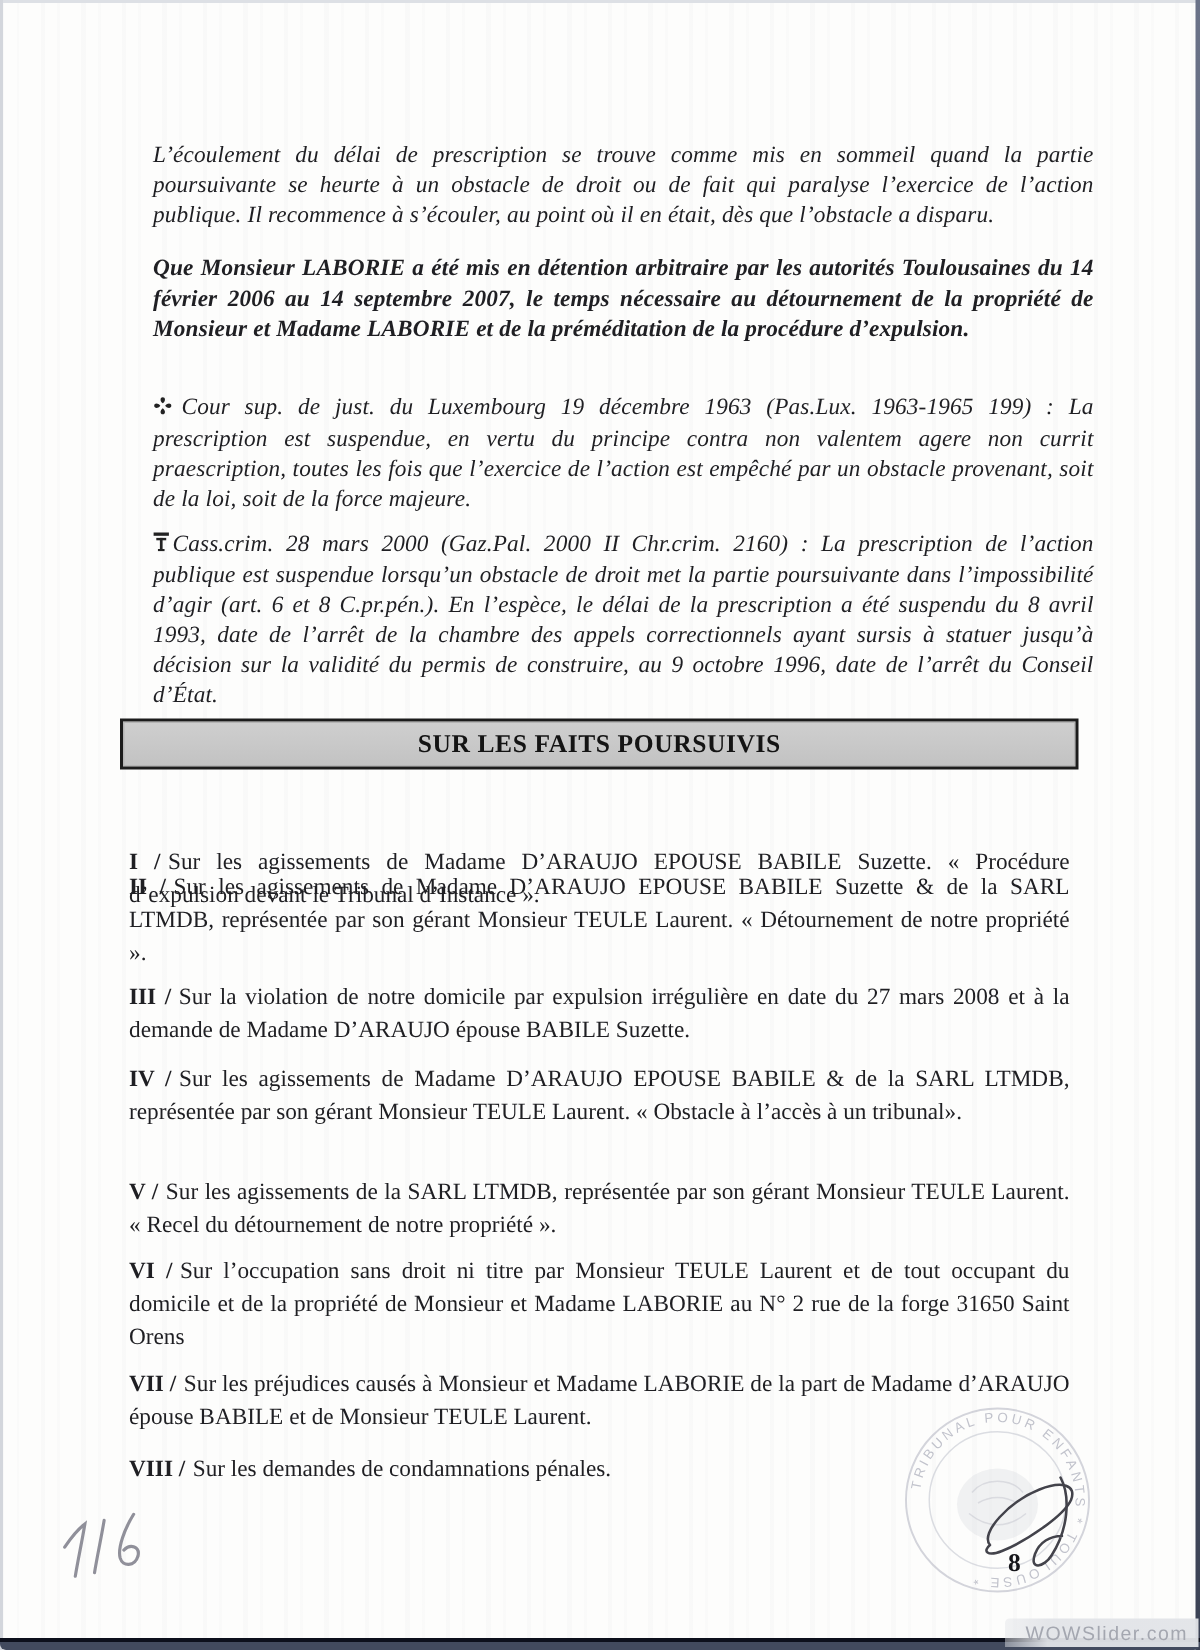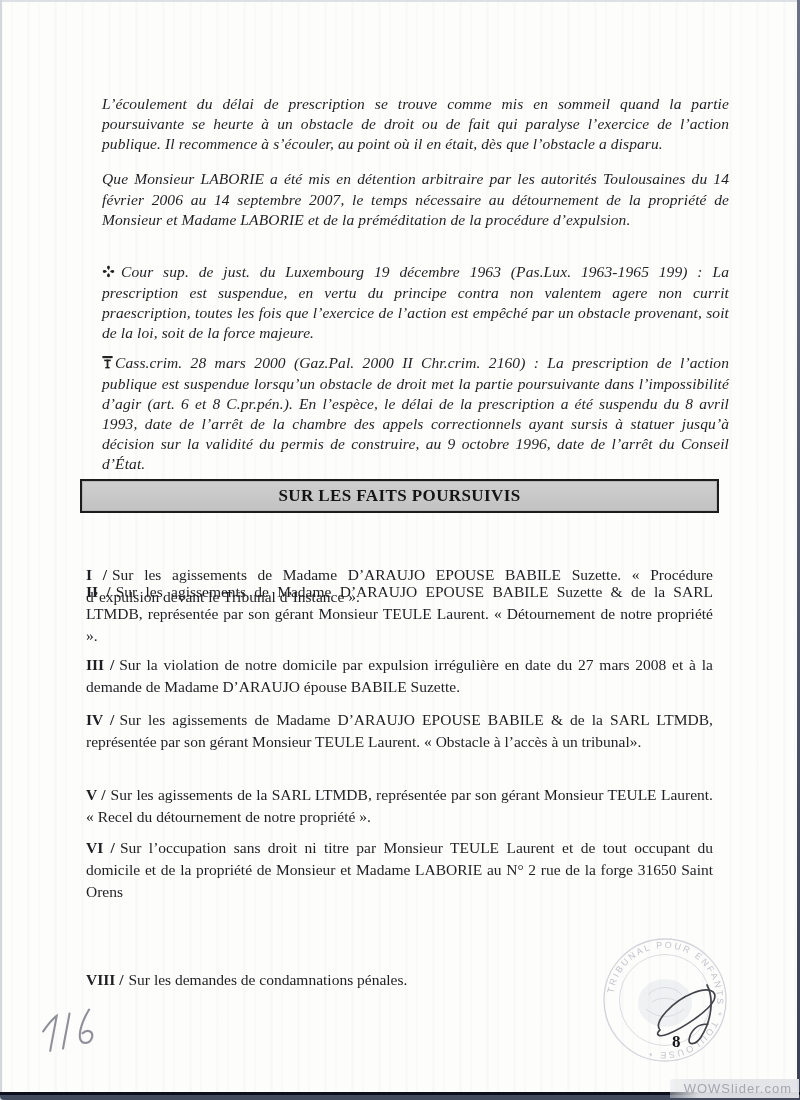--- a/index.html
+++ b/index.html
@@ -19,21 +19,21 @@
   .edge-left{left:0;top:0;bottom:0;width:2px;background:#d3d6dc;}
   .edge-right{right:0;top:0;bottom:0;width:3px;background:linear-gradient(#6a7288,#3a4154);}
   .edge-bottom{left:0;right:0;bottom:0;height:8px;border-radius:0 0 4px 4px;
     background:linear-gradient(#0d101c 0 3px,#424a5e 3px);}
   
   .par{
     position:absolute;left:86px;width:627px;margin:16px;z-index:3;
     font-size:15.5px;line-height:20px;text-align:justify;letter-spacing:0.1px;
   }
   .p-italic{font-style:italic;}
-  .p-bolditalic{font-style:italic;font-weight:400;line-height:20.5px;}
+  .p-bolditalic{font-style:italic;font-weight:700;line-height:20.5px;}
   .bullet{display:inline-block;vertical-align:-1px;}
   .bullet svg{display:inline-block;}
   .gap-after{margin-right:6px;}
   
   .section-box{
     position:absolute;left:80px;top:479px;width:639px;height:34px;z-index:3;
     box-sizing:border-box;border:2px solid #1c1c1c;
     background:linear-gradient(#cfcfcf,#c2c2c2);
     display:flex;align-items:center;justify-content:center;
     box-shadow:inset 0 0 0 1px #b5b5b5;
@@ -111,20 +111,23 @@
   </p>
   <p class="item" style="top:709px;">
     <span class="num">IV /</span><span>Sur les agissements de Madame D’ARAUJO EPOUSE BABILE &amp; de la SARL LTMDB, représentée par son gérant Monsieur TEULE Laurent. « Obstacle à l’accès à un tribunal».</span>
   </p>
   <p class="item" style="top:784px;">
     <span class="num">V /</span><span>Sur les agissements de la SARL LTMDB, représentée par son gérant Monsieur TEULE Laurent. « Recel du détournement de notre propriété ».</span>
   </p>
   <p class="item" style="top:837px;">
     <span class="num">VI /</span><span>Sur l’occupation sans droit ni titre par Monsieur TEULE Laurent et de tout occupant du domicile et de la propriété de Monsieur et Madame LABORIE au N° 2 rue de la forge 31650 Saint Orens</span>
   </p>
+  <p class="item" style="top:912px;">
+    <span class="num">VII /</span><span>Sur les préjudices causés à Monsieur et Madame LABORIE de la part de Madame d’ARAUJO épouse BABILE et de Monsieur TEULE Laurent.</span>
+  </p>
   <p class="item" style="top:969px;">
     <span class="num">VIII /</span><span>Sur les demandes de condamnations pénales.</span>
   </p>
 
   <div class="svg-abs" style="left:590px;top:925px;z-index:2;">
     <svg width="150" height="150" viewBox="0 0 150 150" xmlns="http://www.w3.org/2000/svg" opacity="0.8">
       <circle cx="75" cy="75" r="61" fill="none" stroke="#b2b4c0" stroke-width="1.3" opacity="0.7"></circle>
       <circle cx="75" cy="75" r="45.5" fill="none" stroke="#b8bac6" stroke-width="1" opacity="0.6"></circle>
       <ellipse cx="75" cy="78" rx="27" ry="24" fill="#cfd0d8" opacity="0.35"></ellipse>
       <path d="M 58 70 C 66 60, 84 60, 92 70 M 56 84 C 68 94, 82 94, 94 84 M 62 77 C 70 72, 80 72, 88 77" fill="none" stroke="#b6b8c4" stroke-width="1" opacity="0.5"></path>

